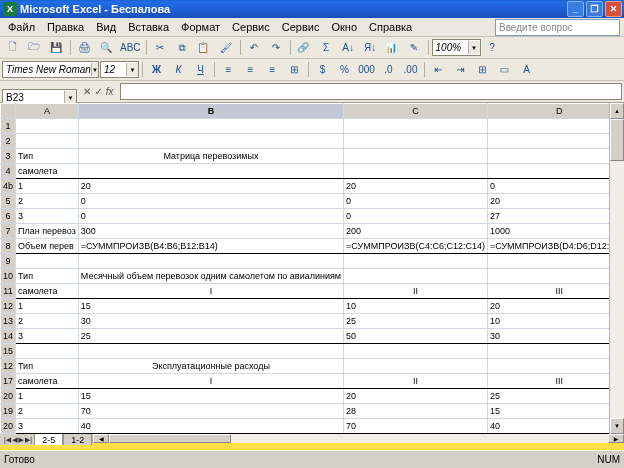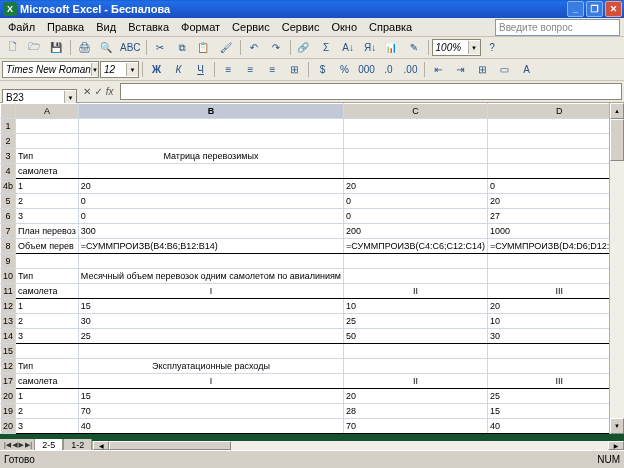--- a/index.html
+++ b/index.html
@@ -133,21 +133,21 @@
     width: 14px; background: #e9e7e0; border-left: 1px solid #b5b0a4;
     display: flex; flex-direction: column;
   }
   .sb-btn { height: 14px; background: #d4d0c8; border: 1px solid #fff;
     border-right-color: #888; border-bottom-color: #888;
     font-size: 6px; display: flex; align-items: center; justify-content: center; }
   .sb-track { flex: 1; background: #f0eee6; }
   .sb-thumb { height: 40px; background: #d4d0c8; border: 1px solid #fff;
     border-right-color: #888; border-bottom-color: #888; }
 
-  .hbottom { height: 16px; display: flex; align-items: flex-end; background: #14532d; }
+  .hbottom { height: 16px; display: flex; align-items: flex-start; background: #fde047; }
   .tabstrip { display: flex; align-items: stretch; background: #d4d0c8; padding-left: 2px; }
   .tab-nav { display: flex; align-items: center; gap: 1px; padding: 0 2px; font-size: 7px; color: #333; }
   .sheettab {
     font-size: 9px; padding: 1px 7px 0; background: #fff;
     border: 1px solid #9a968a; border-bottom: none; border-top: none;
     display: flex; align-items: center;
   }
   .sheettab.inactive { background: #d4d0c8; }
   .hscroll { flex: 1; display: flex; background: #e9e7e0; border-left: 1px solid #b5b0a4; }
   .hsb-btn { width: 14px; background: #d4d0c8; border: 1px solid #fff;

